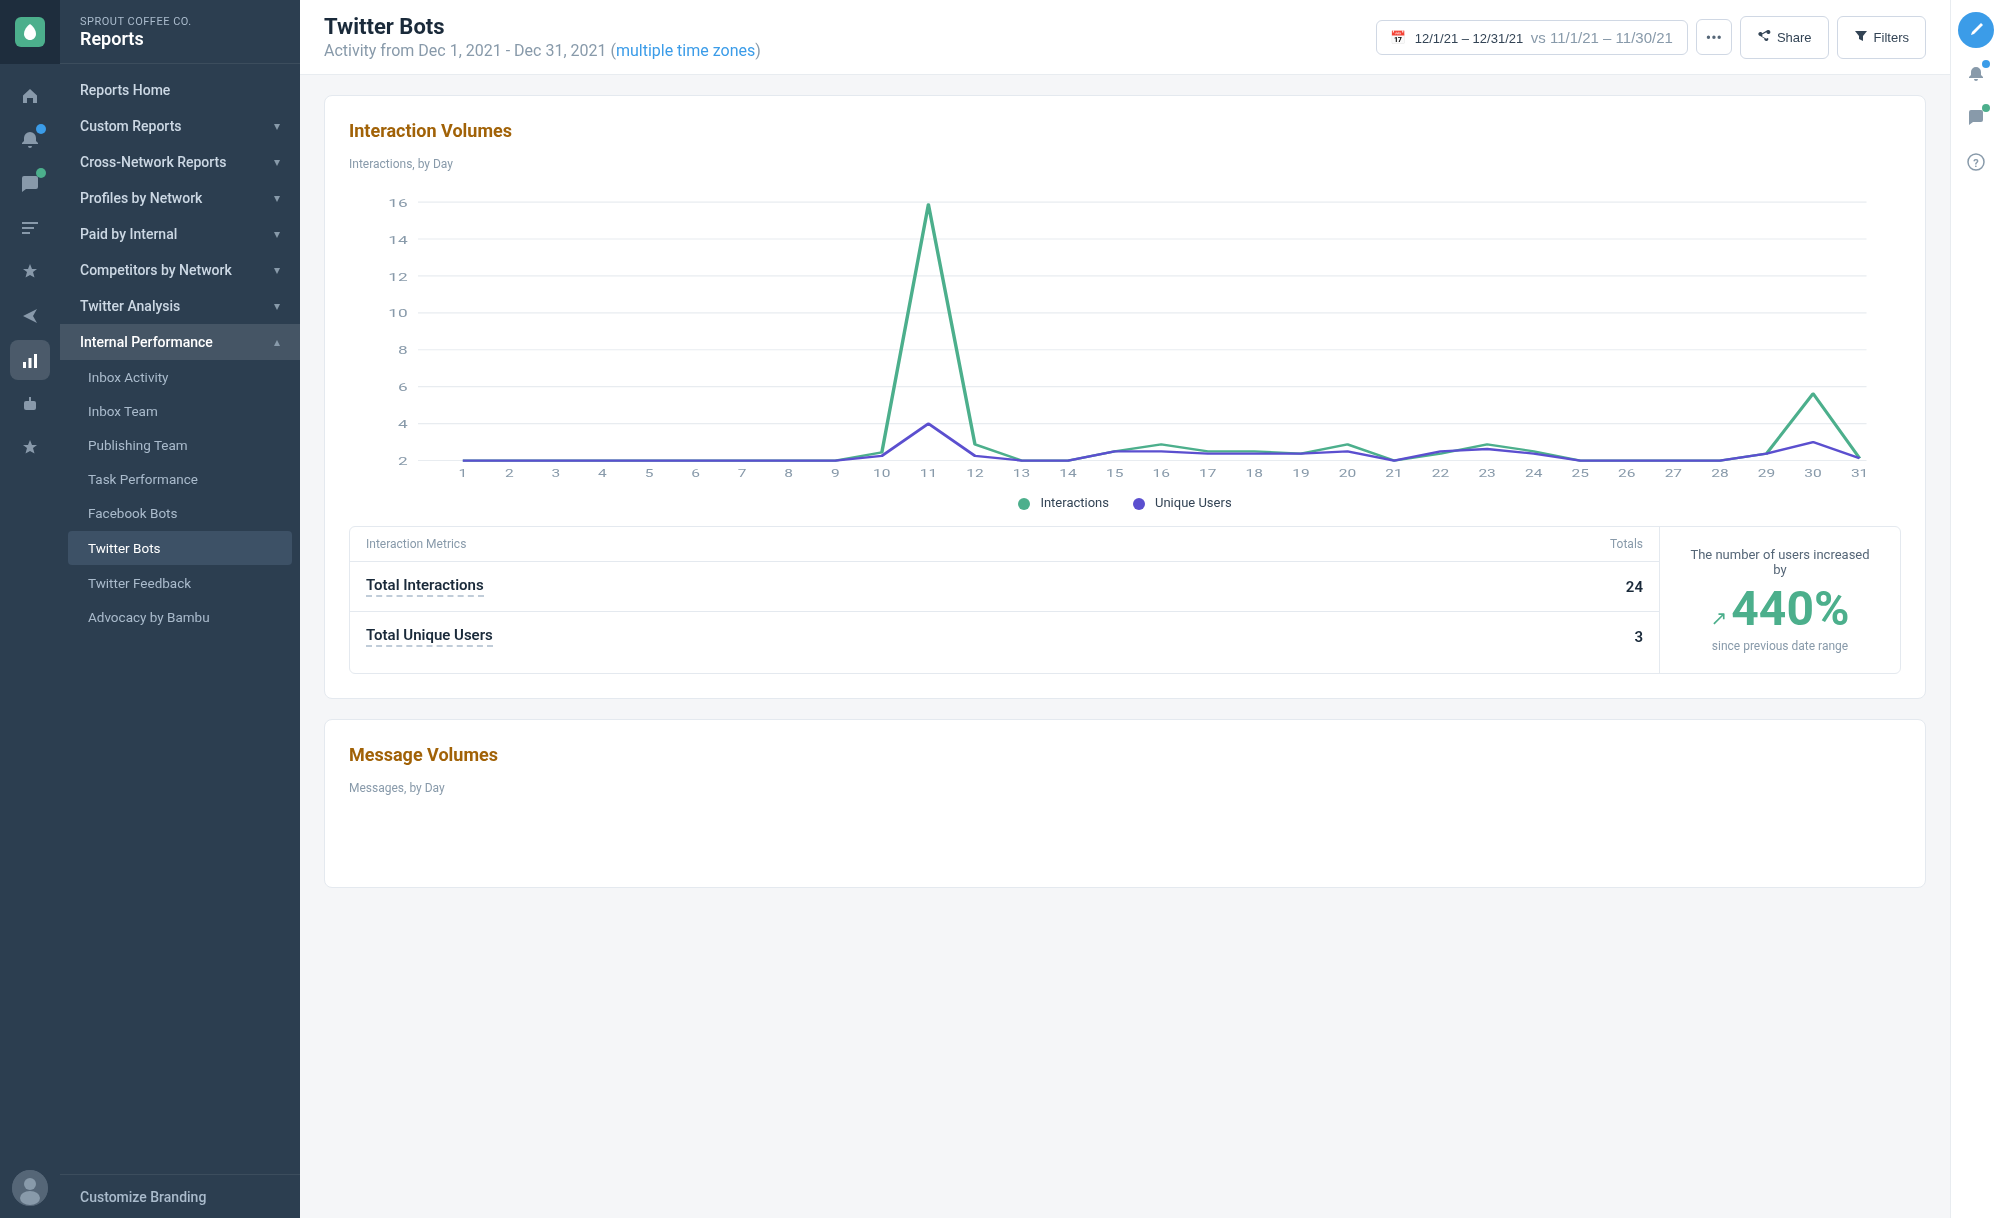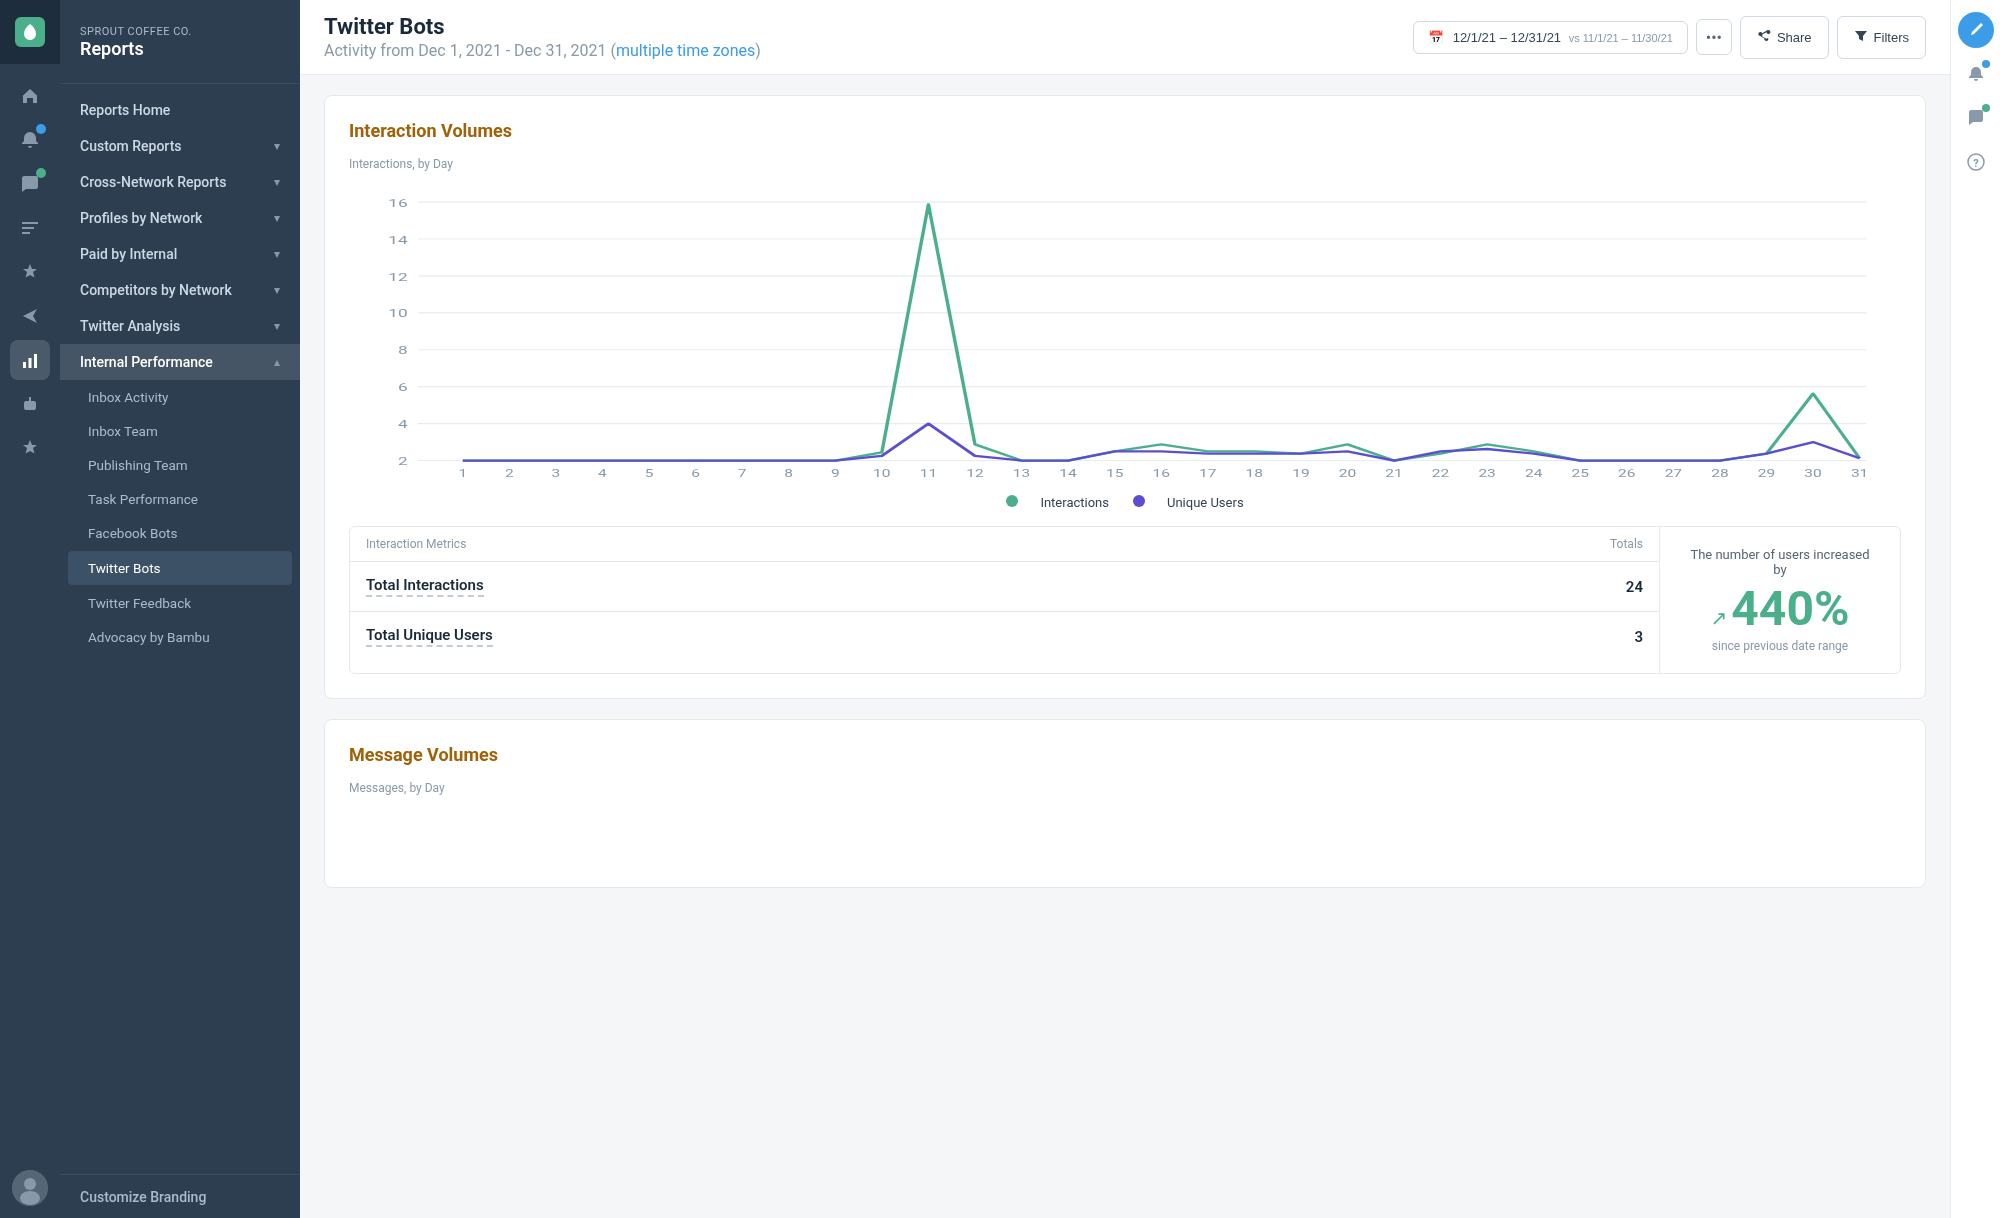--- a/index.html
+++ b/index.html
@@ -80,21 +80,21 @@
       width: 240px;
       background: #2c3e50;
       display: flex;
       flex-direction: column;
       flex-shrink: 0;
       overflow-y: auto;
     }
     .sidebar-header {
       padding: 16px 20px;
       border-bottom: 1px solid rgba(255,255,255,0.08);
-      height: 84px;
+      height: 64px;
       display: flex;
       flex-direction: column;
       justify-content: center;
     }
     .sidebar-header .company-name {
       color: #aabbcc;
       font-size: 11px;
       text-transform: uppercase;
       letter-spacing: 0.5px;
     }
@@ -247,22 +247,22 @@
 
     
     .chart-legend {
       display: flex;
       justify-content: center;
       gap: 24px;
       margin-top: 8px;
     }
     .legend-item {
       display: flex;
-      align-items: flex-start;
-      gap: 22px;
+      align-items: flex-end;
+      gap: 10px;
       font-size: 13px;
       color: #334455;
     }
     .legend-dot {
       width: 12px; height: 12px;
       border-radius: 50%;
     }
 
     
     .metrics-row {
@@ -523,21 +523,21 @@
       <div class="page-subtitle">
         <span>Activity from Dec 1, 2021 - Dec 31, 2021</span>
         (<span class="highlight">multiple time zones</span>)
       </div>
     </div>
     <div class="header-right">
       <button class="date-btn">
         <span>📅</span>
         <span>
           <span>12/1/21 – 12/31/21</span>
-          <span style="color:#889aaa; font-size:11px; margin-left:4px;">vs 11/1/21 – 11/30/21</span>
+          <span style="color:#889aaa; font-size:15px; margin-left:4px;">vs 11/1/21 – 11/30/21</span>
         </span>
       </button>
       <div class="icon-btn">•••</div>
       <button class="action-btn">
         <span>
           <svg width="14" height="14" viewBox="0 0 14 14" fill="currentColor">
               <path d="M11 9a2 2 0 00-1.6.8L5.2 7.4a2 2 0 000-1.8l4.2-2.4A2 2 0 1011 1a2 2 0 00-1.6.8L5.2 4.2A2 2 0 103 7a2 2 0 00.2 0l4.2 2.4A2 2 0 1011 9z"></path>
             </svg>
         </span>
         <span>Share</span>

